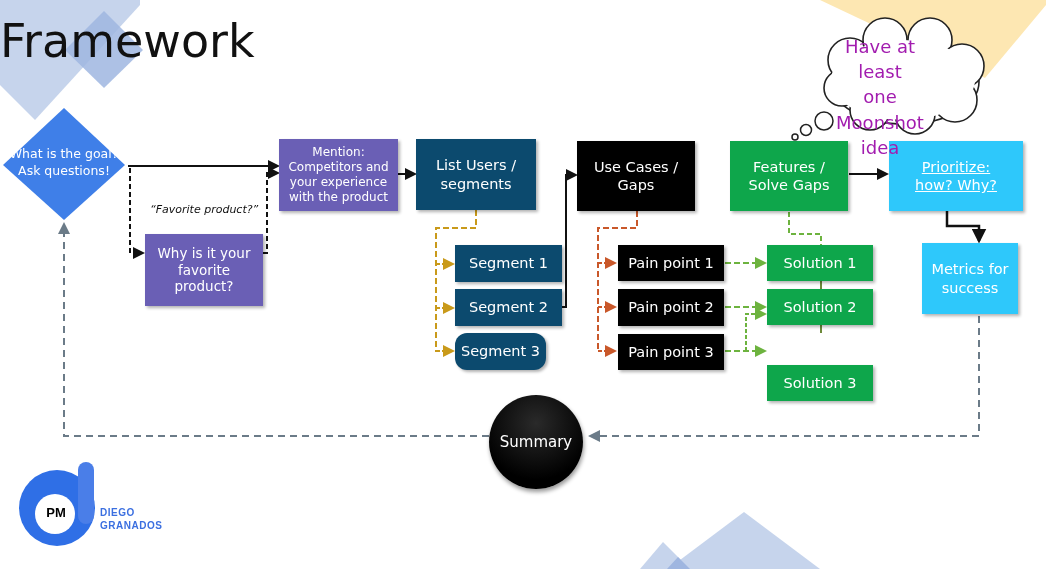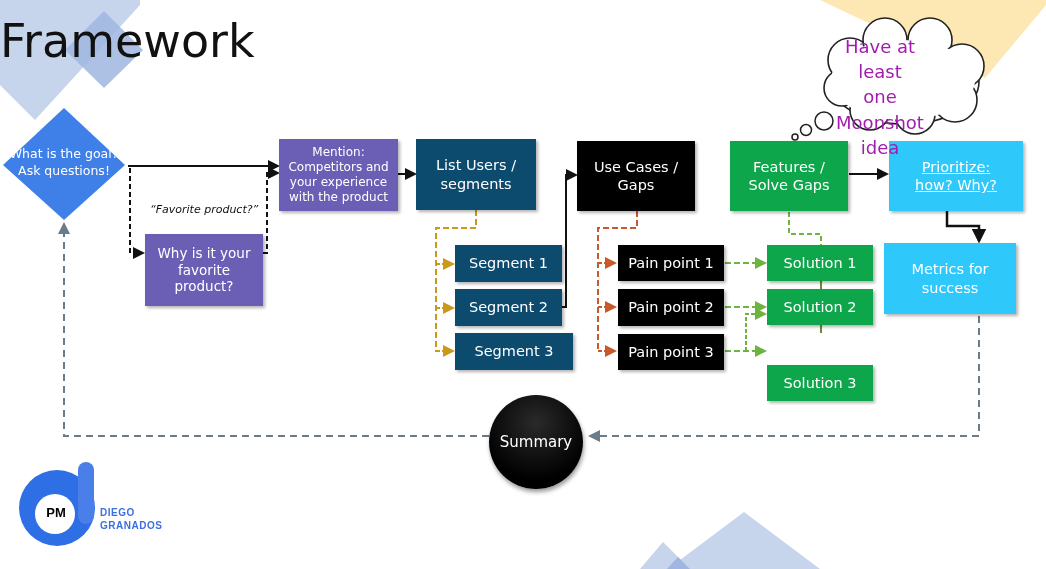--- a/index.html
+++ b/index.html
@@ -122,39 +122,39 @@
 product?</div>
 <div class="box purple f12" style="left:279px;top:139px;width:119px;height:72px;">Mention:
 Competitors and
 your experience
 with the product</div>
 <div class="box yellow f14" style="left:416px;top:139px;width:120px;height:71px;">List Users /
 segments</div>
 
 <div class="box yellow f14" style="left:455px;top:245px;width:107px;height:37px;">Segment 1</div>
 <div class="box yellow f14" style="left:455px;top:289px;width:107px;height:37px;">Segment 2</div>
-<div class="box yellow f14" style="left:455px;top:333px;width:118px;height:37px;">Segment 3</div>
+<div class="box yellow f14" style="left:455px;top:333px;width:91px;height:37px;border-radius:12px;">Segment 3</div>
 
 <div class="box orange f14" style="left:577px;top:141px;width:118px;height:70px;">Use Cases /
 Gaps</div>
 
 <div class="box orange f14" style="left:618px;top:245px;width:106px;height:36px;">Pain point 1</div>
 <div class="box orange f14" style="left:618px;top:289px;width:106px;height:37px;">Pain point 2</div>
 <div class="box orange f14" style="left:618px;top:334px;width:106px;height:36px;">Pain point 3</div>
 
 <div class="box green f14" style="left:730px;top:141px;width:118px;height:70px;">Features /
 Solve Gaps</div>
 
 <div class="box green f14" style="left:767px;top:245px;width:106px;height:36px;">Solution 1</div>
 <div class="box green f14" style="left:767px;top:289px;width:106px;height:36px;">Solution 2</div>
 <div class="box green f14" style="left:767px;top:333px;width:106px;height:36px;margin-top:32px;">Solution 3</div>
 
 <div class="box cyan f14" style="left:889px;top:141px;width:134px;height:70px;text-decoration:underline;">Prioritize:
 how? Why?</div>
-<div class="box cyan f14" style="left:884px;top:243px;width:132px;height:71px;">Metrics for
+<div class="box cyan f14" style="left:922px;top:243px;width:96px;height:71px;">Metrics for
 success</div>
 
 <div class="summary">Summary</div>
 
 <div class="cloud-text">Have at least
 one Moonshot
 idea</div>
 
 <div class="abs" style="left:38px;top:505px;width:36px;text-align:center;font-weight:bold;font-size:13px;color:#000000;">PM</div>
 <div class="logo-text">DIEGO

